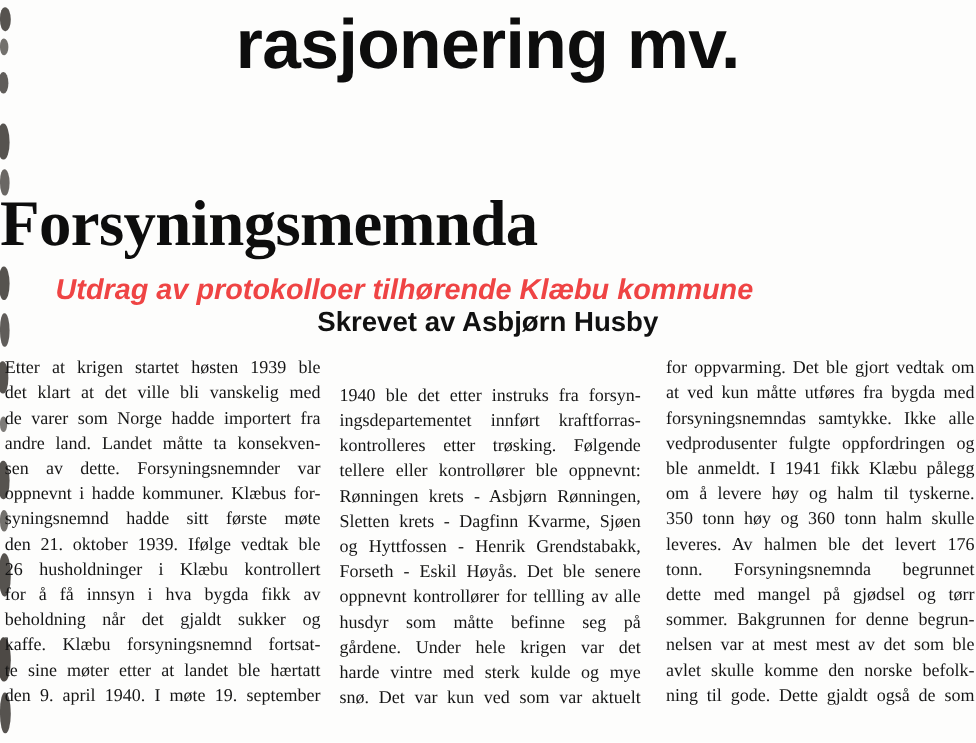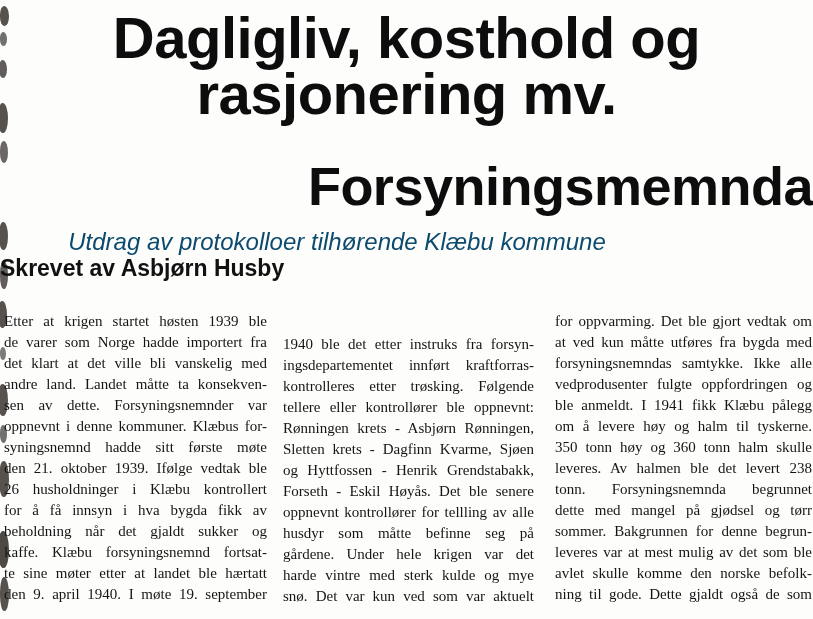--- a/index.html
+++ b/index.html
@@ -17,40 +17,40 @@
   .title {
     position:absolute; top:10px; left:0; width:813px; margin:0;
     text-align:center;
     font-family:"Liberation Sans", sans-serif;
     font-weight:700; font-size:58px; line-height:56px;
     letter-spacing:-0.5px; color:#0d0d0d;
   }
   .title .tl { display:block; }
   .heading {
     position:absolute; top:159px; left:0; width:813px; margin:0;
-    text-align:right;
-    font-family:Liberation Sans, sans-serif;
+    text-align:left;
+    font-family:Liberation Serif, serif;
     font-weight:700; font-size:54px; line-height:54px;
     letter-spacing:-0.5px; color:#0d0d0d;
   }
   .subtitle {
     position:absolute; top:228px; left:0; width:674px;
     text-align:center;
     font-family:"Liberation Sans", sans-serif;
-    font-weight:400; font-style:italic;
-    font-size:24px; line-height:28px; color:#0c4a6e;
+    font-weight:700; font-style:italic;
+    font-size:24px; line-height:28px; color:#ef4444;
   }
   .byline {
     position:absolute; top:254px; left:0; width:813px;
-    text-align:left;
+    text-align:center;
     font-family:"Liberation Sans", sans-serif;
     font-weight:700; font-size:23px; line-height:28px; color:#111;
   }
   
-  .col { position:absolute; top:311px; }
+  .col { position:absolute; top:297px; }
   .col-1 { left:4px;   width:263px; }
   .col-2 { left:283px; width:251px;margin-top:23px; }
   .col-3 { left:555px; width:257px; }
   .line {
     height:21px; line-height:21px; font-size:15px;
     text-align:justify; text-align-last:justify;
     white-space:nowrap; overflow:visible; color:#151515;
   }
   
   .smudge {
@@ -75,37 +75,36 @@
     <div class="smudge" style="left:-2px;top:301px;width:9px;height:27px;opacity:.85;"></div>
     <div class="smudge" style="left:0;top:347px;width:6px;height:13px;opacity:.65;"></div>
     <div class="smudge" style="left:-2px;top:384px;width:10px;height:32px;opacity:.85;"></div>
     <div class="smudge" style="left:0;top:425px;width:7px;height:18px;opacity:.7;"></div>
     <div class="smudge" style="left:-1px;top:461px;width:10px;height:36px;opacity:.85;"></div>
     <div class="smudge" style="left:-2px;top:531px;width:11px;height:37px;opacity:.9;"></div>
     <div class="smudge" style="left:0;top:577px;width:9px;height:34px;opacity:.85;"></div>
   </div>
 
   <h1 class="title">
-    <span class="tl">Dagligliv, kosthold og</span>
     <span class="tl">rasjonering mv.</span>
   </h1>
 
   <h2 class="heading">Forsyningsmemnda</h2>
 
   <div class="subtitle">Utdrag av protokolloer tilhørende Klæbu kommune</div>
   <div class="byline">Skrevet av Asbjørn Husby</div>
 
   <div>
     <div class="col col-1">
         <div class="line">Etter at krigen startet høsten 1939 ble</div>
+        <div class="line">det klart at det ville bli vanskelig med</div>
         <div class="line">de varer som Norge hadde importert fra</div>
-        <div class="line">det klart at det ville bli vanskelig med</div>
         <div class="line">andre land. Landet måtte ta konsekven-</div>
         <div class="line">sen av dette. Forsyningsnemnder var</div>
-        <div class="line">oppnevnt i denne kommuner. Klæbus for-</div>
+        <div class="line">oppnevnt i hadde kommuner. Klæbus for-</div>
         <div class="line">syningsnemnd hadde sitt første møte</div>
         <div class="line">den 21. oktober 1939. Ifølge vedtak ble</div>
         <div class="line">26 husholdninger i Klæbu kontrollert</div>
         <div class="line">for å få innsyn i hva bygda fikk av</div>
         <div class="line">beholdning når det gjaldt sukker og</div>
         <div class="line">kaffe. Klæbu forsyningsnemnd fortsat-</div>
         <div class="line">te sine møter etter at landet ble hærtatt</div>
         <div class="line">den 9. april 1940. I møte 19. september</div>
       </div>
     <div class="col col-2">
@@ -124,23 +123,23 @@
         <div class="line">snø. Det var kun ved som var aktuelt</div>
       </div>
     <div class="col col-3">
         <div class="line">for oppvarming. Det ble gjort vedtak om</div>
         <div class="line">at ved kun måtte utføres fra bygda med</div>
         <div class="line">forsyningsnemndas samtykke. Ikke alle</div>
         <div class="line">vedprodusenter fulgte oppfordringen og</div>
         <div class="line">ble anmeldt. I 1941 fikk Klæbu pålegg</div>
         <div class="line">om å levere høy og halm til tyskerne.</div>
         <div class="line">350 tonn høy og 360 tonn halm skulle</div>
-        <div class="line">leveres. Av halmen ble det levert 238</div>
+        <div class="line">leveres. Av halmen ble det levert 176</div>
         <div class="line">tonn. Forsyningsnemnda begrunnet</div>
         <div class="line">dette med mangel på gjødsel og tørr</div>
         <div class="line">sommer. Bakgrunnen for denne begrun-</div>
-        <div class="line">leveres var at mest mulig av det som ble</div>
+        <div class="line">nelsen var at mest mest av det som ble</div>
         <div class="line">avlet skulle komme den norske befolk-</div>
         <div class="line">ning til gode. Dette gjaldt også de som</div>
       </div>
   </div>
 
 </div>
 
 </body></html>

